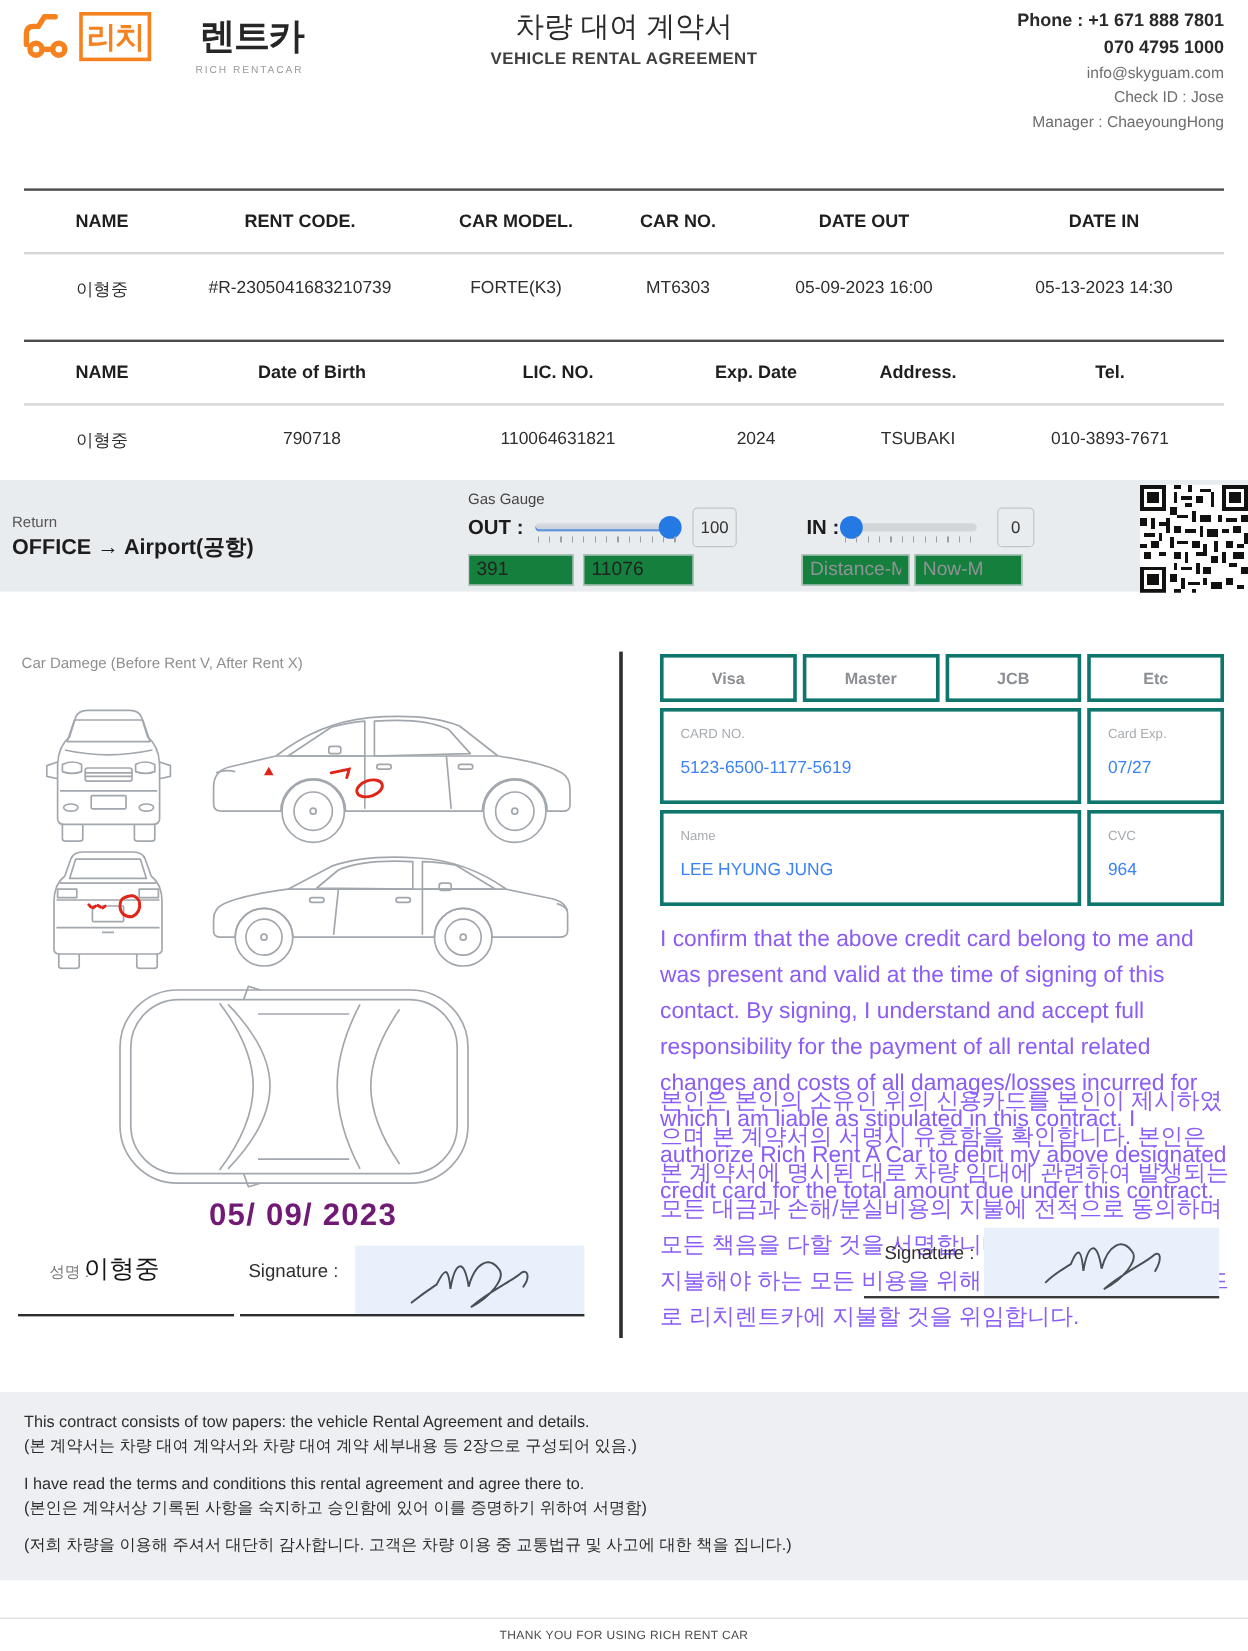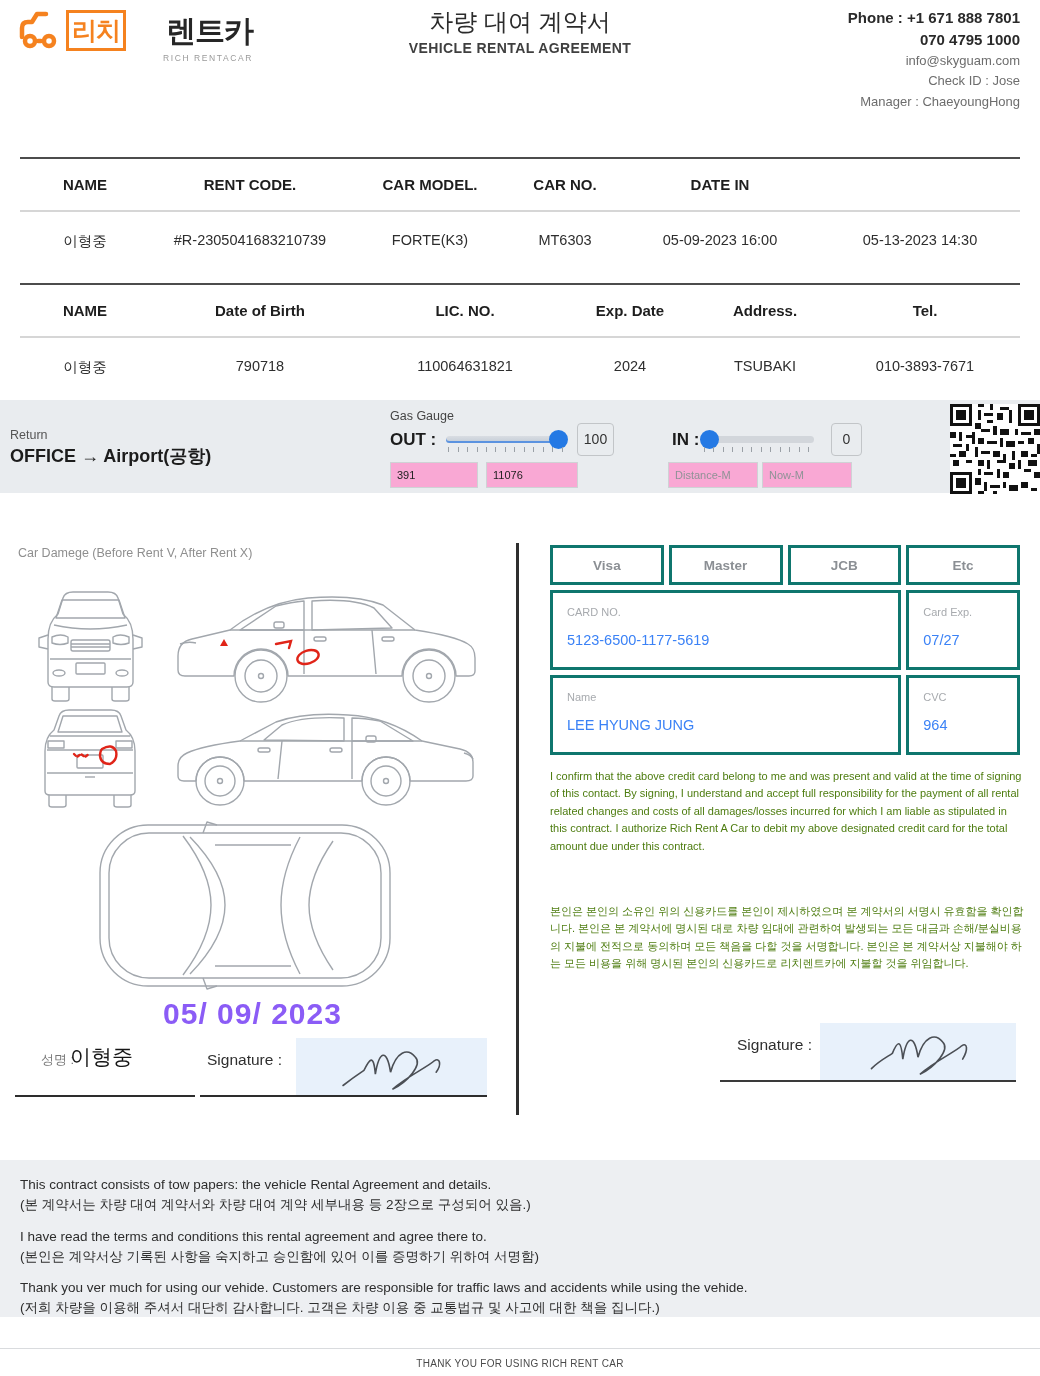--- a/index.html
+++ b/index.html
@@ -31,43 +31,43 @@
   .banner { left:0; top:400px; width:1040px; height:93px; background:#e9ecef; }
   .return-label { left:10px; top:428px; font-size:12.5px; color:#555; }
   .route { left:10px; top:444px; font-size:18px; font-weight:600; color:#1c1c1c; }
   .gas-label { left:390px; top:409px; font-size:12.5px; color:#444; }
   .gauge-label { font-size:17px; font-weight:bold; color:#1c1c1c; }
   .track { height:7px; border-radius:4px; background:linear-gradient(#d9dde2,#c3ccd7); box-shadow: inset 0 -2px 0 #5b93e0; }
   .track.empty { background:#d2d6db; box-shadow:none; }
   .ticks { height:5px; background:repeating-linear-gradient(90deg,#9aa0a6 0 1px, transparent 1px 9.5px); }
   .thumb { width:19px; height:19px; border-radius:50%; background:#2479e4; }
   .valbox { border:1px solid #c2c5c8; border-radius:4px; text-align:center; font-size:14px; color:#333; line-height:31px; height:33px; }
-  .ginput { height:26px; border:1px solid #cfd2d5; background:#f9a8d4; font-size:11px; color:#222; padding:0 6px; font-family:"Liberation Sans",sans-serif; }
+  .ginput { height:26px; border:1px solid #cfd2d5; background:#15803d; font-size:16px; color:#222; padding:0 6px; font-family:"Liberation Sans",sans-serif; }
   .ginput::placeholder { color:#8f9296; }
 
   
   .vdivider { left:516px; top:543px; width:3px; height:572px; background:#2f2f2f; }
   .damage-label { left:18px; top:546px; font-size:12.5px; color:#8f8f8f; }
-  .date-big { left:0; width:505px; top:997px; text-align:center; font-size:30px; font-weight:bold; color:#8b5cf6; letter-spacing:1px; }
+  .date-big { left:0; width:505px; top:997px; text-align:center; font-size:26px; font-weight:bold; color:#701a75; letter-spacing:1px; }
   .name-small { font-size:13px; color:#777; }
   .name-big { font-size:21px; color:#161616; }
   .sig-label { font-size:15.5px; color:#2f2f2f; }
   .sig-pad { background:#e8f1fb; }
   .uline { border-bottom:2px solid #2d2d2d; height:0; }
 
   
   .cardgrid { left:550px; top:545px; width:470px; display:grid; grid-template-columns:repeat(4,1fr); gap:5px; }
   .cg { border:3px solid #0f766e; background:#fff; }
   .tabcell { height:40px; display:flex; align-items:center; justify-content:center; font-weight:bold; font-size:13.5px; color:#8b8f94; }
   .fieldcell { height:80px; padding:13px 8px 0 14px; }
   .flabel { font-size:11px; color:#a7aaae; margin-bottom:14px; }
   .fvalue { font-size:14.5px; color:#3b82f6; }
   .span3 { grid-column:span 3; }
 
-  .para { left:550px; width:476px; font-size:11px; line-height:1.58; color:#4d7c0f; }
+  .para { left:550px; width:476px; font-size:19px; line-height:1.58; color:#8b5cf6; }
 
   
   .footerbox { left:0; top:1160px; width:1040px; height:157px; background:#edeff2; padding:15px 20px; }
   .fpair { margin-bottom:11px; }
   .fline { font-size:13.5px; color:#2d2d2d; line-height:1.5; }
   .bottom-rule { left:0; top:1348px; width:1040px; border-top:1px solid #d9dbde; }
   .thanks { left:0; right:0; top:1358px; text-align:center; font-size:10px; color:#4a4a4a; letter-spacing:.3px; }
 
   svg.lineart { display:block; }
 </style>
@@ -106,20 +106,21 @@
     <div class="sm">Check ID : Jose</div>
     <div class="sm">Manager : ChaeyoungHong</div>
   </div>
 
   <div class="abs dtable" style="top:157px;">
     <div class="hrow t1">
       <div class="hcell">NAME</div>
       <div class="hcell">RENT CODE.</div>
       <div class="hcell">CAR MODEL.</div>
       <div class="hcell">CAR NO.</div>
+      <div class="hcell">DATE OUT</div>
       <div class="hcell">DATE IN</div>
     </div>
     <div class="drow t1">
       <div class="dcell">이형중</div>
       <div class="dcell">#R-2305041683210739</div>
       <div class="dcell">FORTE(K3)</div>
       <div class="dcell">MT6303</div>
       <div class="dcell">05-09-2023 16:00</div>
       <div class="dcell">05-13-2023 14:30</div>
     </div>
@@ -410,21 +411,20 @@
   <div class="abs footerbox">
     <div class="fpair">
       <div class="fline">This contract consists of tow papers: the vehicle Rental Agreement and details.</div>
       <div class="fline">(본 계약서는 차량 대여 계약서와 차량 대여 계약 세부내용 등 2장으로 구성되어 있음.)</div>
     </div>
     <div class="fpair">
       <div class="fline">I have read the terms and conditions this rental agreement and agree there to.</div>
       <div class="fline">(본인은 계약서상 기록된 사항을 숙지하고 승인함에 있어 이를 증명하기 위하여 서명함)</div>
     </div>
     <div class="fpair">
-      <div class="fline">Thank you ver much for using our vehide. Customers are responsible for traffic laws and accidents while using the vehide.</div>
       <div class="fline">(저희 차량을 이용해 주셔서 대단히 감사합니다. 고객은 차량 이용 중 교통법규 및 사고에 대한 책을 집니다.)</div>
     </div>
   </div>
 
   <div class="abs bottom-rule"></div>
   <div class="abs thanks">THANK YOU FOR USING RICH RENT CAR</div>
 
 </div>
 
 </body></html>

